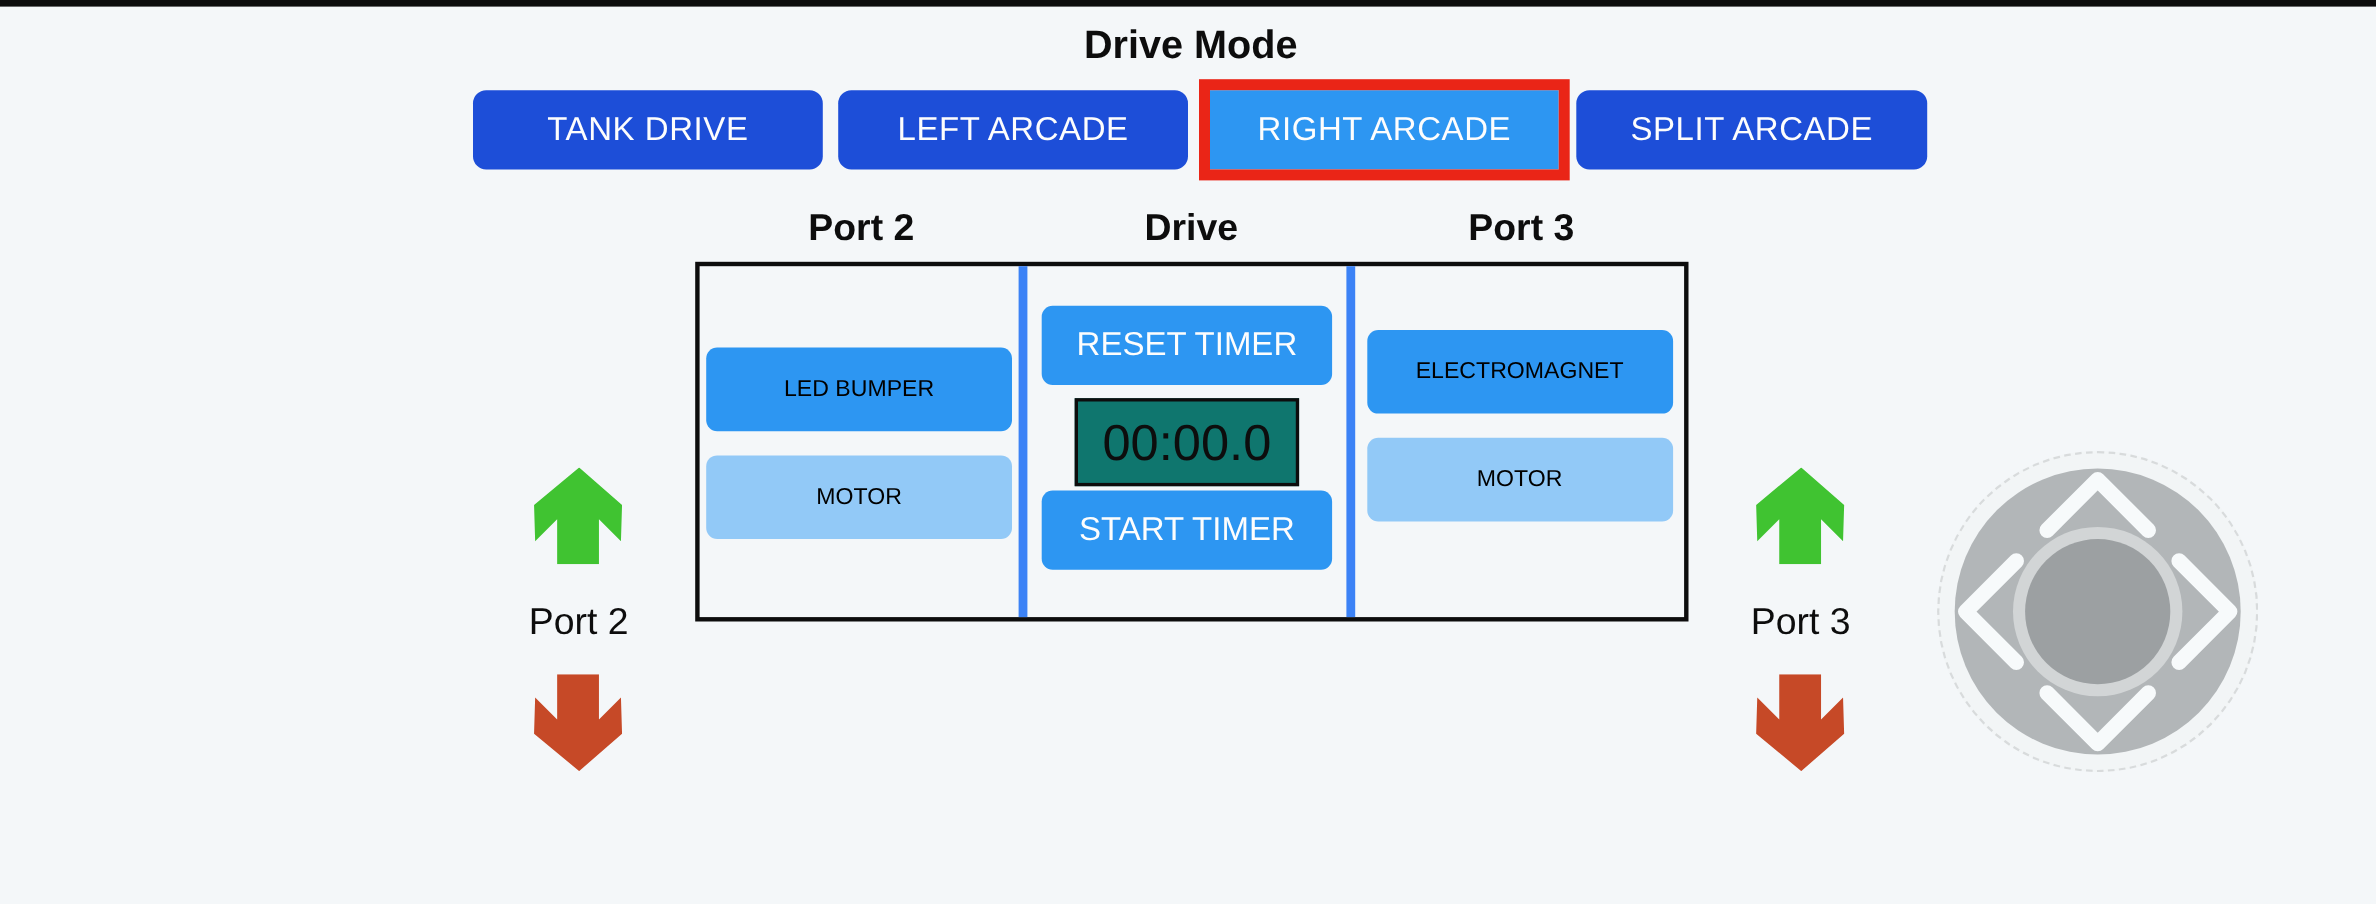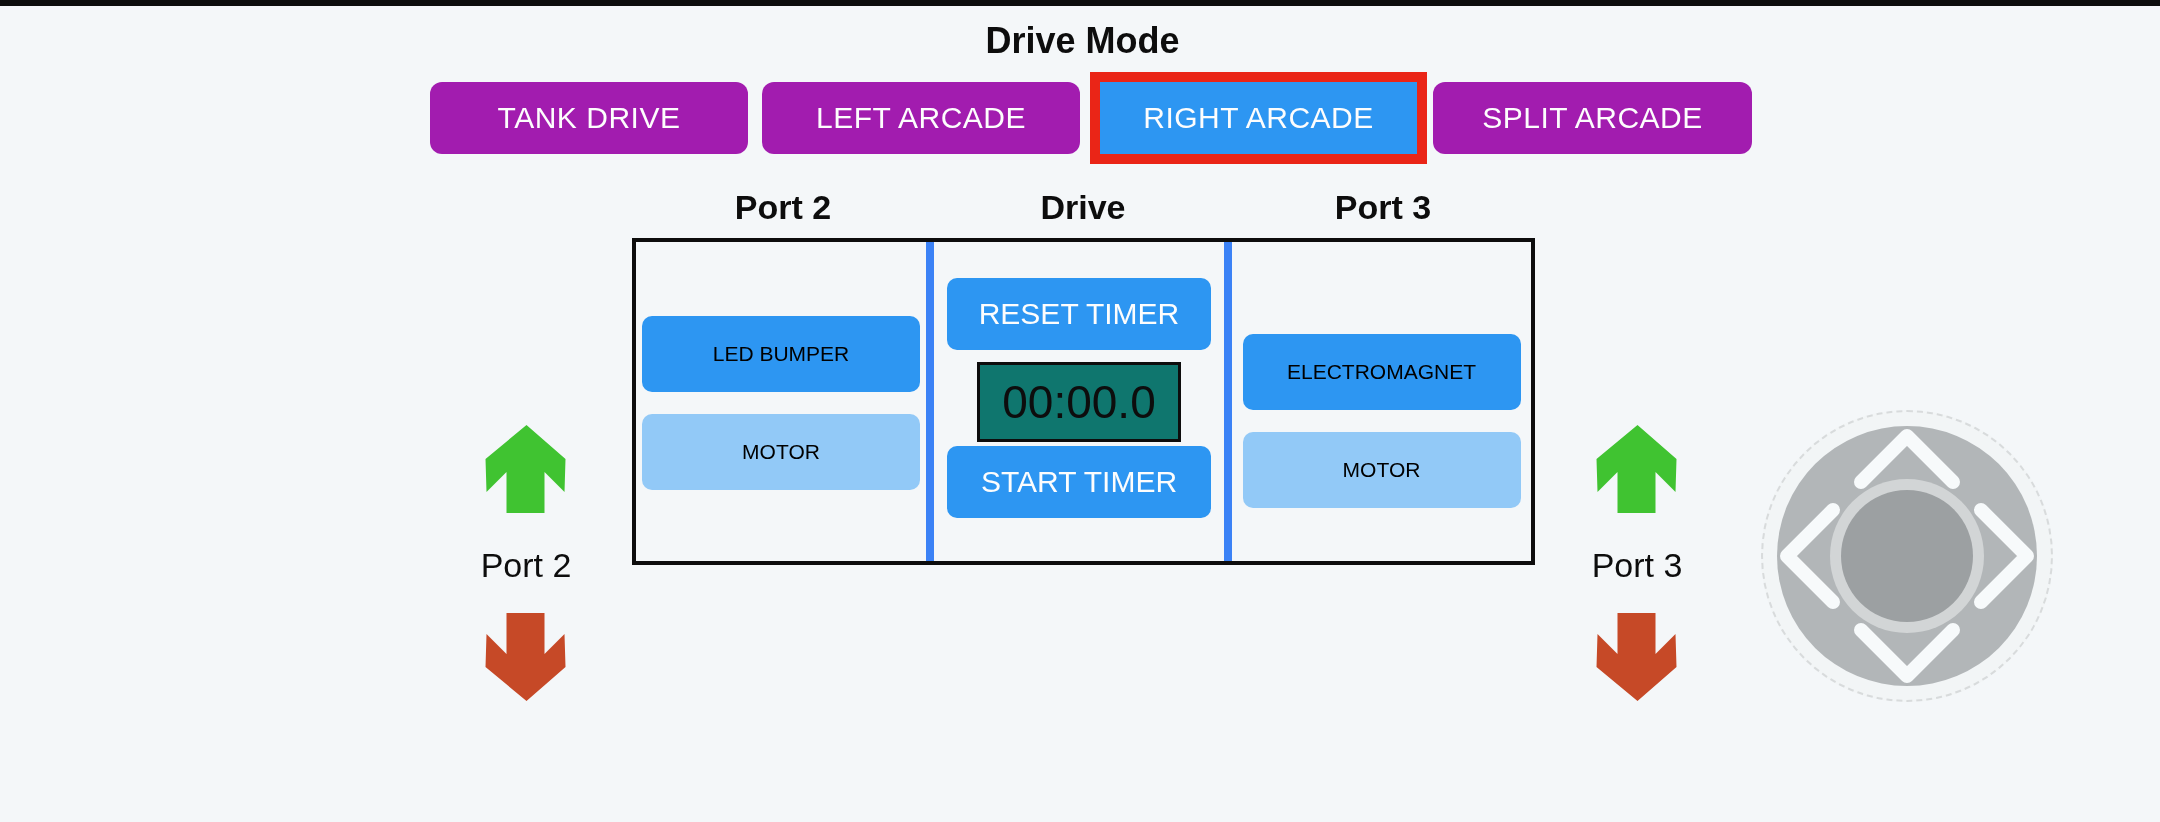--- a/index.html
+++ b/index.html
@@ -2,42 +2,42 @@
 <html><head>
 <meta charset="utf-8">
 <style>
   html,body{margin:0;padding:0;background:#f4f7f9;}
   .stage{position:relative;width:2160px;height:822px;background:#f4f7f9;overflow:hidden;
          font-family:"Liberation Sans",sans-serif;}
   .topbar{position:absolute;left:0;top:0;width:2160px;height:6px;background:#0d0d0d;}
   .page-title{position:absolute;left:425px;top:20px;width:1315px;text-align:center;
               font-size:36px;font-weight:bold;color:#0d0d0d;}
   
-  .mode-btn{position:absolute;top:82px;height:72px;border-radius:12px;background:#a21caf;
+  .mode-btn{position:absolute;top:82px;height:72px;border-radius:12px;background:#1d4ed8;
             color:#fdfdfd;font-size:30px;display:flex;align-items:center;justify-content:center;
             letter-spacing:.5px;cursor:pointer;border:none;box-sizing:border-box;}
   .mode-btn.selected{background:#2d96f2;border-radius:0;outline:10px solid #ea2517;}
   #mode-tank{left:430px;width:318px;}
   #mode-left{left:762px;width:318px;}
   #mode-right{left:1100px;width:317px;}
   #mode-split{left:1433px;width:319px;}
   
   .col-header{position:absolute;top:188px;width:220px;text-align:center;font-size:34px;
               font-weight:bold;color:#0d0d0d;}
   #hdr-port2{left:673px;}
   #hdr-timer{left:973px;}
   #hdr-port3{left:1273px;}
   
   .panel{position:absolute;left:632px;top:238px;width:903px;height:327px;
          border:4px solid #0d0d0d;box-sizing:border-box;display:flex;}
   .panel .col{border-right:8px solid #3b82f6;display:flex;flex-direction:column;align-items:center;box-sizing:border-box;}
   .panel .col:last-child{border-right:none;}
   .col-port2{width:298px;padding-top:74px;}
   .col-timer{width:298px;padding-top:36px;}
-  .col-port3{flex:1;padding-top:92px;border-radius:24px;}
+  .col-port3{flex:1;padding-top:58px;border-radius:24px;}
   .dev-btn{width:278px;height:76px;border-radius:10px;border:none;color:#000000;
            font-size:21px;display:flex;align-items:center;justify-content:center;cursor:pointer;
            font-family:"Liberation Sans",sans-serif;}
   .dev-btn.on{background:#2d96f2;}
   .dev-btn.off{background:#92c9f7;}
   .dev-btn + .dev-btn{margin-top:22px;}
   .timer-btn{width:264px;height:72px;border-radius:10px;border:none;background:#2d96f2;
              color:#fdfdfd;font-size:30px;display:flex;align-items:center;justify-content:center;
              cursor:pointer;font-family:"Liberation Sans",sans-serif;}
   .timer-display{margin-top:12px;width:204px;height:80px;border:3px solid #0d0d0d;background:#0f766e;

